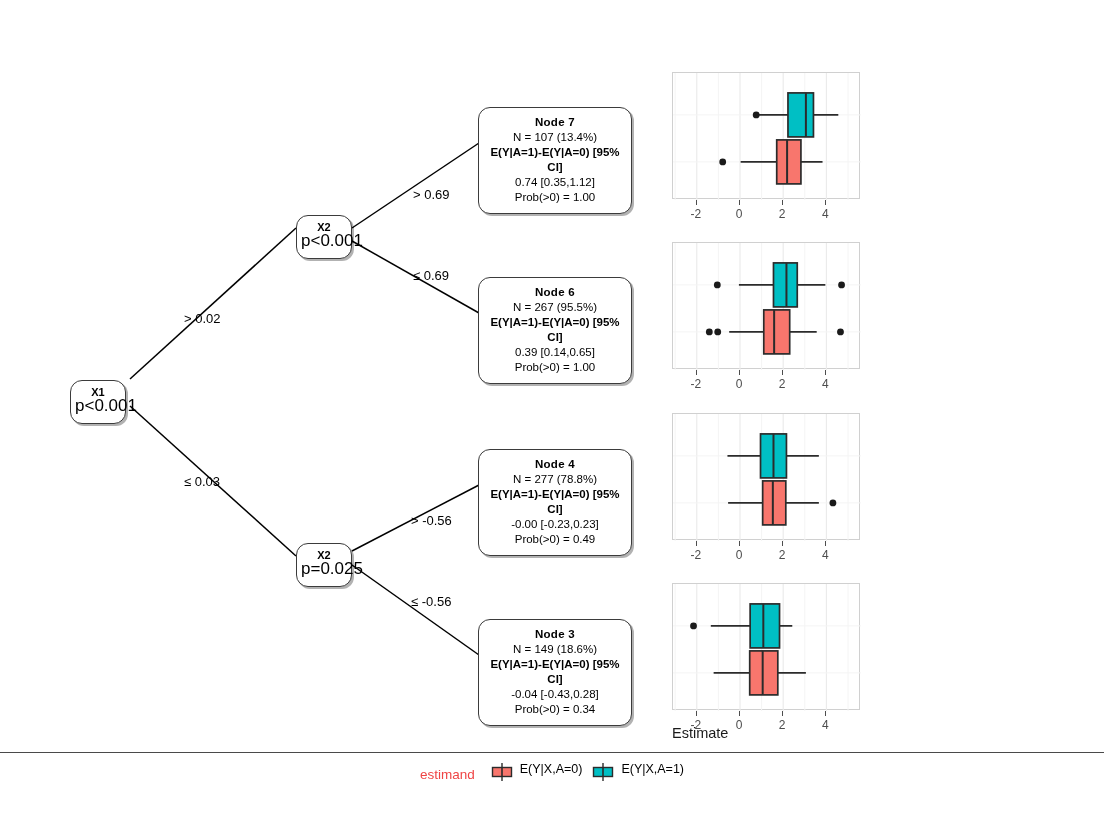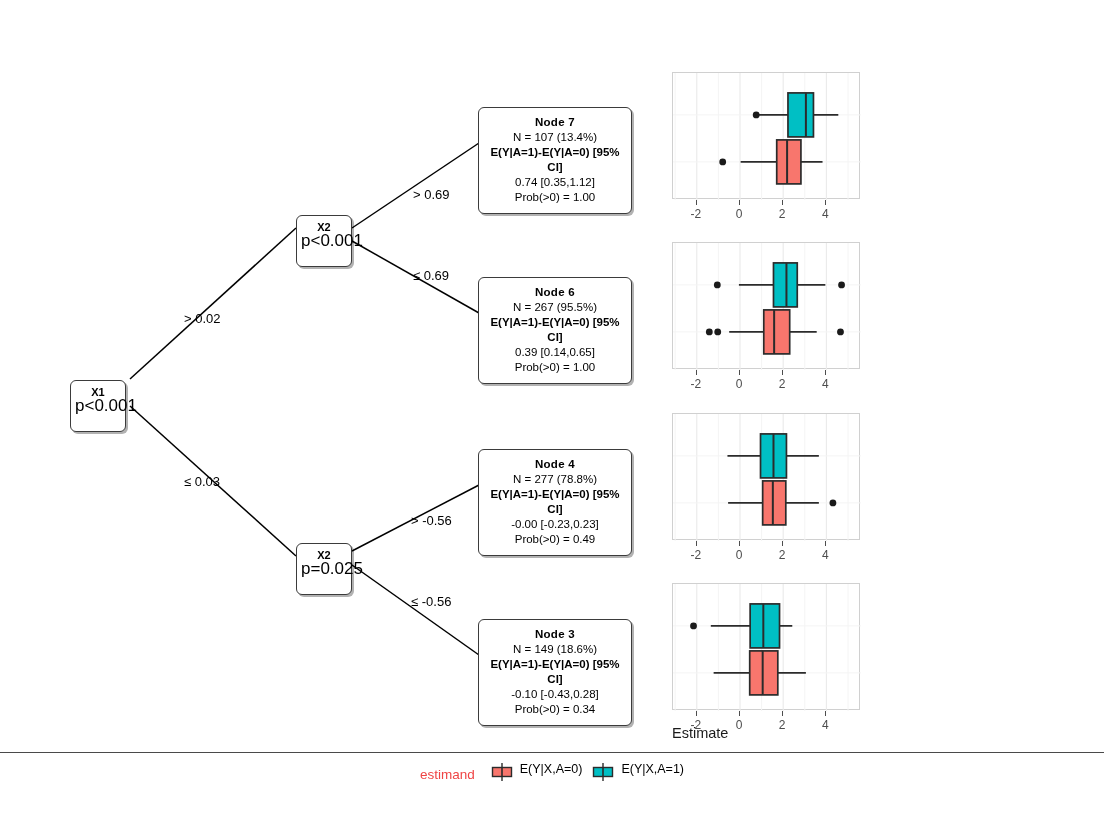--- a/index.html
+++ b/index.html
@@ -4,24 +4,24 @@
 <style>
   html,body{margin:0;padding:0;background:#ffffff;}
   body{width:1104px;height:816px;position:relative;overflow:hidden;
        font-family:"Liberation Sans","DejaVu Sans",sans-serif;color:#000;}
   #stage{position:absolute;left:0;top:0;width:1104px;height:816px;}
 
   
   #tree-svg{position:absolute;left:0;top:0;width:1104px;height:816px;pointer-events:none;}
 
   .node-box{position:absolute;box-sizing:border-box;background:#ffffff;
-            border:1px solid #3b3b3b;border-radius:6px;
+            border:1px solid #3b3b3b;border-radius:12px;
             box-shadow:2px 2px 0 rgba(0,0,0,.30);
             text-align:center;}
-  .split-box{width:56px;padding:5px 4px 18px 4px;}
+  .split-box{width:56px;padding:5px 4px 10px 4px;}
   .split-var{font-size:11px;font-weight:bold;line-height:13px;}
   .split-p{font-size:17px;line-height:14px;}
 
   .leaf-box{width:154px;padding:7px 6px 8px 6px;}
   .leaf-title{font-size:11.5px;font-weight:bold;line-height:15px;letter-spacing:.3px;}
   .leaf-n{font-size:11.5px;line-height:15px;}
   .leaf-estlab{font-size:11.5px;font-weight:bold;line-height:15px;}
   .leaf-val{font-size:11.5px;line-height:15px;}
   .leaf-prob{font-size:11.5px;line-height:15px;}
 
@@ -106,21 +106,21 @@
     <div class="leaf-n">N = 277 (78.8%)</div>
     <div class="leaf-estlab">E(Y|A=1)-E(Y|A=0) [95% CI]</div>
     <div class="leaf-val">-0.00 [-0.23,0.23]</div>
     <div class="leaf-prob">Prob(&gt;0) = 0.49</div>
   </div>
 
   <div class="node-box leaf-box" style="left:478px;top:619px;">
     <div class="leaf-title">Node  3</div>
     <div class="leaf-n">N = 149 (18.6%)</div>
     <div class="leaf-estlab">E(Y|A=1)-E(Y|A=0) [95% CI]</div>
-    <div class="leaf-val">-0.10 [-0.43,0.28]</div>
+    <div class="leaf-val">-0.04 [-0.43,0.28]</div>
     <div class="leaf-prob">Prob(&gt;0) = 0.34</div>
   </div>
 
   <div class="panel" id="panel-0" style="left:672px;top:72px;width:188px;height:127px;">
       <svg width="188" height="127">
         <line x1="23.77011494252874" x2="23.77011494252874" y1="0" y2="127" stroke="#ebebeb" stroke-width="1.2"></line>
         <line x1="66.98850574712645" x2="66.98850574712645" y1="0" y2="127" stroke="#ebebeb" stroke-width="1.2"></line>
         <line x1="110.20689655172416" x2="110.20689655172416" y1="0" y2="127" stroke="#ebebeb" stroke-width="1.2"></line>
         <line x1="153.42528735632183" x2="153.42528735632183" y1="0" y2="127" stroke="#ebebeb" stroke-width="1.2"></line>
         <line x1="2.1609195402298873" x2="2.1609195402298873" y1="0" y2="127" stroke="#f4f4f4" stroke-width="1"></line>

